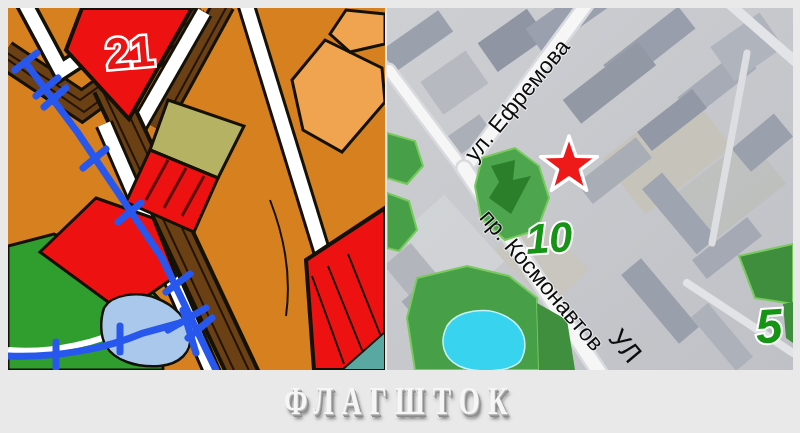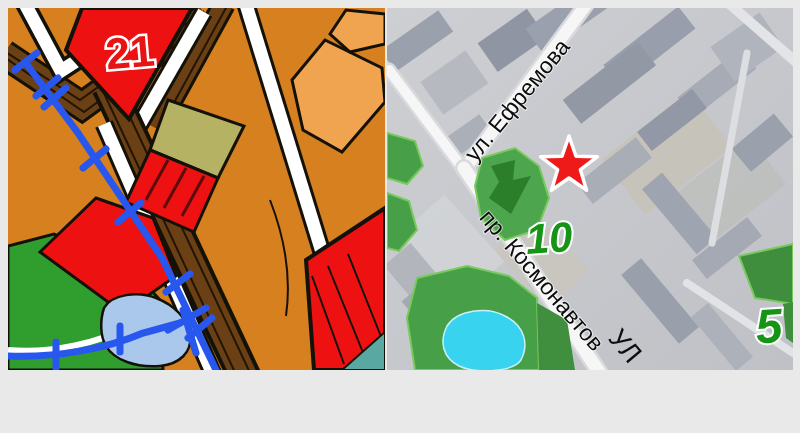--- a/index.html
+++ b/index.html
@@ -162,14 +162,17 @@
 
       <text transform="translate(130,92) rotate(-50.5)" text-anchor="middle" dominant-baseline="central" font-size="23" fill="#0d0d0d" stroke="#ffffff" stroke-width="2" paint-order="stroke" stroke-opacity="0.6">ул. Ефремова</text>
       <text transform="translate(155,272) rotate(49.5)" text-anchor="middle" dominant-baseline="central" font-size="23" fill="#0d0d0d" stroke="#ffffff" stroke-width="2" paint-order="stroke" stroke-opacity="0.6">пр. Космонавтов</text>
       <text transform="translate(238,338) rotate(50)" text-anchor="middle" dominant-baseline="central" font-size="27" fill="#0d0d0d">УЛ</text>
 
       <text transform="translate(162,230) rotate(-4)" text-anchor="middle" dominant-baseline="central" font-size="42" font-weight="bold" font-style="italic" fill="#159415" stroke="#ffffff" stroke-width="4" paint-order="stroke">10</text>
       <text transform="translate(382,318) rotate(-4)" text-anchor="middle" dominant-baseline="central" font-size="48" font-weight="bold" font-style="italic" fill="#159415" stroke="#ffffff" stroke-width="4" paint-order="stroke">5</text>
     </svg>
   </div>
 
+  <div class="brand-footer">
+    <span class="brand-text">ФЛАГШТОК</span>
+  </div>
 
 </div>
 
 </body></html>

